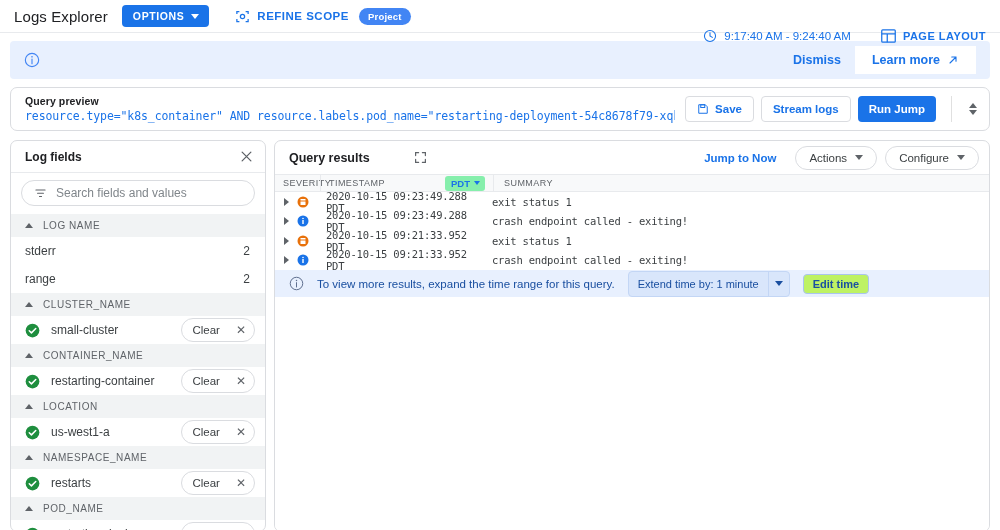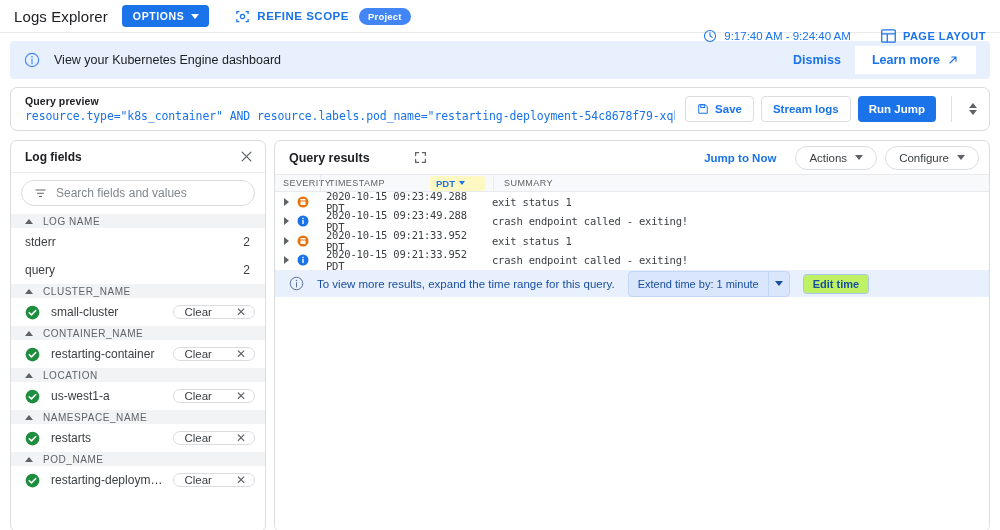--- a/index.html
+++ b/index.html
@@ -119,35 +119,35 @@
     display: flex; align-items: center; padding: 0 12px; gap: 9px;
     cursor: text;
   }
   .lf-search input {
     border: 0; outline: 0; font-size: 12px; color: #5f6368;
     font-family: "Liberation Sans", sans-serif; flex: 1; background: transparent;
   }
   .lf-search input::placeholder { color: #80868b; }
   .lf-list { flex: 1 1 auto; overflow: hidden; }
   .lf-group {
-    background: #f1f3f4; height: 14px; display: flex; align-items: center;
+    background: #f1f3f4; height: 23px; display: flex; align-items: center;
     padding-left: 14px; gap: 10px; cursor: pointer;
   }
   .lf-group-label { font-size: 10px; color: #5f6368; letter-spacing: .55px; }
   .chev-sm-up { width: 0; height: 0; border-left: 4px solid transparent; border-right: 4px solid transparent; border-bottom: 5px solid #5f6368; }
   .lf-item {
     height: 28px; display: flex; align-items: center; padding: 0 10px 0 14px;
     gap: 11px; cursor: pointer;
   }
   .lf-item-label { font-size: 12px; color: #3c4043; overflow: hidden; white-space: nowrap; text-overflow: ellipsis; flex: 1; }
   .lf-count { font-size: 12px; color: #3c4043; margin-left: auto; padding-right: 5px; }
   .check-green { width: 15px; height: 15px; flex: 0 0 15px; }
   .clear-chip {
-    border: 1px solid #dadce0; border-radius: 13px; height: 14px;
-    display: flex; align-items: center; gap: 24px; padding: 0 8px 0 10px;
+    border: 1px solid #dadce0; border-radius: 13px; height: 24px;
+    display: flex; align-items: center; gap: 16px; padding: 0 8px 0 10px;
     font-size: 11.5px; color: #3c4043; cursor: pointer; flex: 0 0 auto;
   }
   .clear-x { font-size: 12px; color: #5f6368; line-height: 1; }
 
   
   .results {
     flex: 1 1 auto; border: 1px solid #dadce0; border-radius: 7px;
     background: #fff; overflow: hidden; display: flex; flex-direction: column;
   }
   .res-head { height: 33px; display: flex; align-items: center; padding: 0 10px 0 14px; flex: 0 0 33px; gap: 32px; }
@@ -166,22 +166,22 @@
   .chev-gray { width: 0; height: 0; border-left: 4px solid transparent; border-right: 4px solid transparent; border-top: 5px solid #5f6368; }
 
   .table-head {
     height: 18px; background: #f8f9fa; display: flex; align-items: center;
     border-top: 1px solid #e8eaed; border-bottom: 1px solid #e8eaed; flex: 0 0 18px;
   }
   .th { font-size: 9px; color: #5f6368; letter-spacing: .45px; }
   .th-sev { width: 45px; padding-left: 8px; }
   .th-ts { flex: 0 0 173px; display: flex; align-items: center; border-left: 1px solid #e8eaed; padding-left: 8px; height: 100%; }
   .tz-chip {
-    background: #fef9c3; color: #1a73e8; border-radius: 3px;
-    font-size: 9.5px; font-weight: bold; padding: 2px 20px 2px 6px;
+    background: #86efac; color: #1a73e8; border-radius: 3px;
+    font-size: 9.5px; font-weight: bold; padding: 2px 5px 2px 6px;
     display: flex; align-items: center; gap: 4px; margin-left: auto; margin-right: 8px; cursor: pointer;
   }
   .tz-caret { width: 0; height: 0; border-left: 3.5px solid transparent; border-right: 3.5px solid transparent; border-top: 4px solid #1a73e8; }
   .th-sum { flex: 1; border-left: 1px solid #e8eaed; padding-left: 10px; height: 100%; display: flex; align-items: center; }
 
   .log-row { height: 19.5px; display: flex; align-items: center; cursor: pointer; }
   .row-exp { width: 16px; display: flex; justify-content: center; align-items: center; padding-left: 6px; }
   .chev-right { width: 0; height: 0; border-top: 4px solid transparent; border-bottom: 4px solid transparent; border-left: 5px solid #5f6368; }
   .sev-icon { width: 12px; height: 12px; margin-left: 6px; flex: 0 0 12px; }
   .cell-ts {
@@ -251,21 +251,20 @@
       </div>
     </div>
   </div>
 
   <div class="banner">
     <svg class="banner-icon" viewBox="0 0 24 24">
       <circle cx="12" cy="12" r="10" fill="none" stroke="#4285f4" stroke-width="1.7"></circle>
       <circle cx="12" cy="7.3" r="1.2" fill="#4285f4"></circle>
       <path d="M12 10.6v7" stroke="#4285f4" stroke-width="1.7" stroke-linecap="round"></path>
     </svg>
-    <div class="banner-text">View your Kubernetes Engine dashboard</div>
     <div class="banner-right">
       <div class="dismiss-link">Dismiss</div>
       <div class="learn-more">
         <span>Learn more</span>
         <svg width="12" height="12" viewBox="0 0 24 24">
           <path d="M6 18L18 6M9.5 6H18v8.5" fill="none" stroke="#1a73e8" stroke-width="2.2" stroke-linecap="round" stroke-linejoin="round"></path>
         </svg>
       </div>
     </div>
   </div>
@@ -317,21 +316,21 @@
       <div class="lf-list" id="lf-list">
           <div class="lf-group">
             <span class="chev-sm-up"></span>
             <span class="lf-group-label">LOG NAME</span>
           </div>
           <div class="lf-item">
             <span class="lf-item-label">stderr</span>
             <span class="lf-count">2</span>
           </div>
           <div class="lf-item">
-            <span class="lf-item-label">query</span>
+            <span class="lf-item-label">range</span>
             <span class="lf-count">2</span>
           </div>
           <div class="lf-group">
             <span class="chev-sm-up"></span>
             <span class="lf-group-label">CLUSTER_NAME</span>
           </div>
           <div class="lf-item">
             <svg class="check-green" viewBox="0 0 24 24">
               <circle cx="12" cy="12" r="11" fill="#1e8e3e"></circle>
               <path d="M6.8 12.4l3.5 3.4 6.9-7" fill="none" stroke="#fff" stroke-width="2.4" stroke-linecap="round" stroke-linejoin="round"></path>

